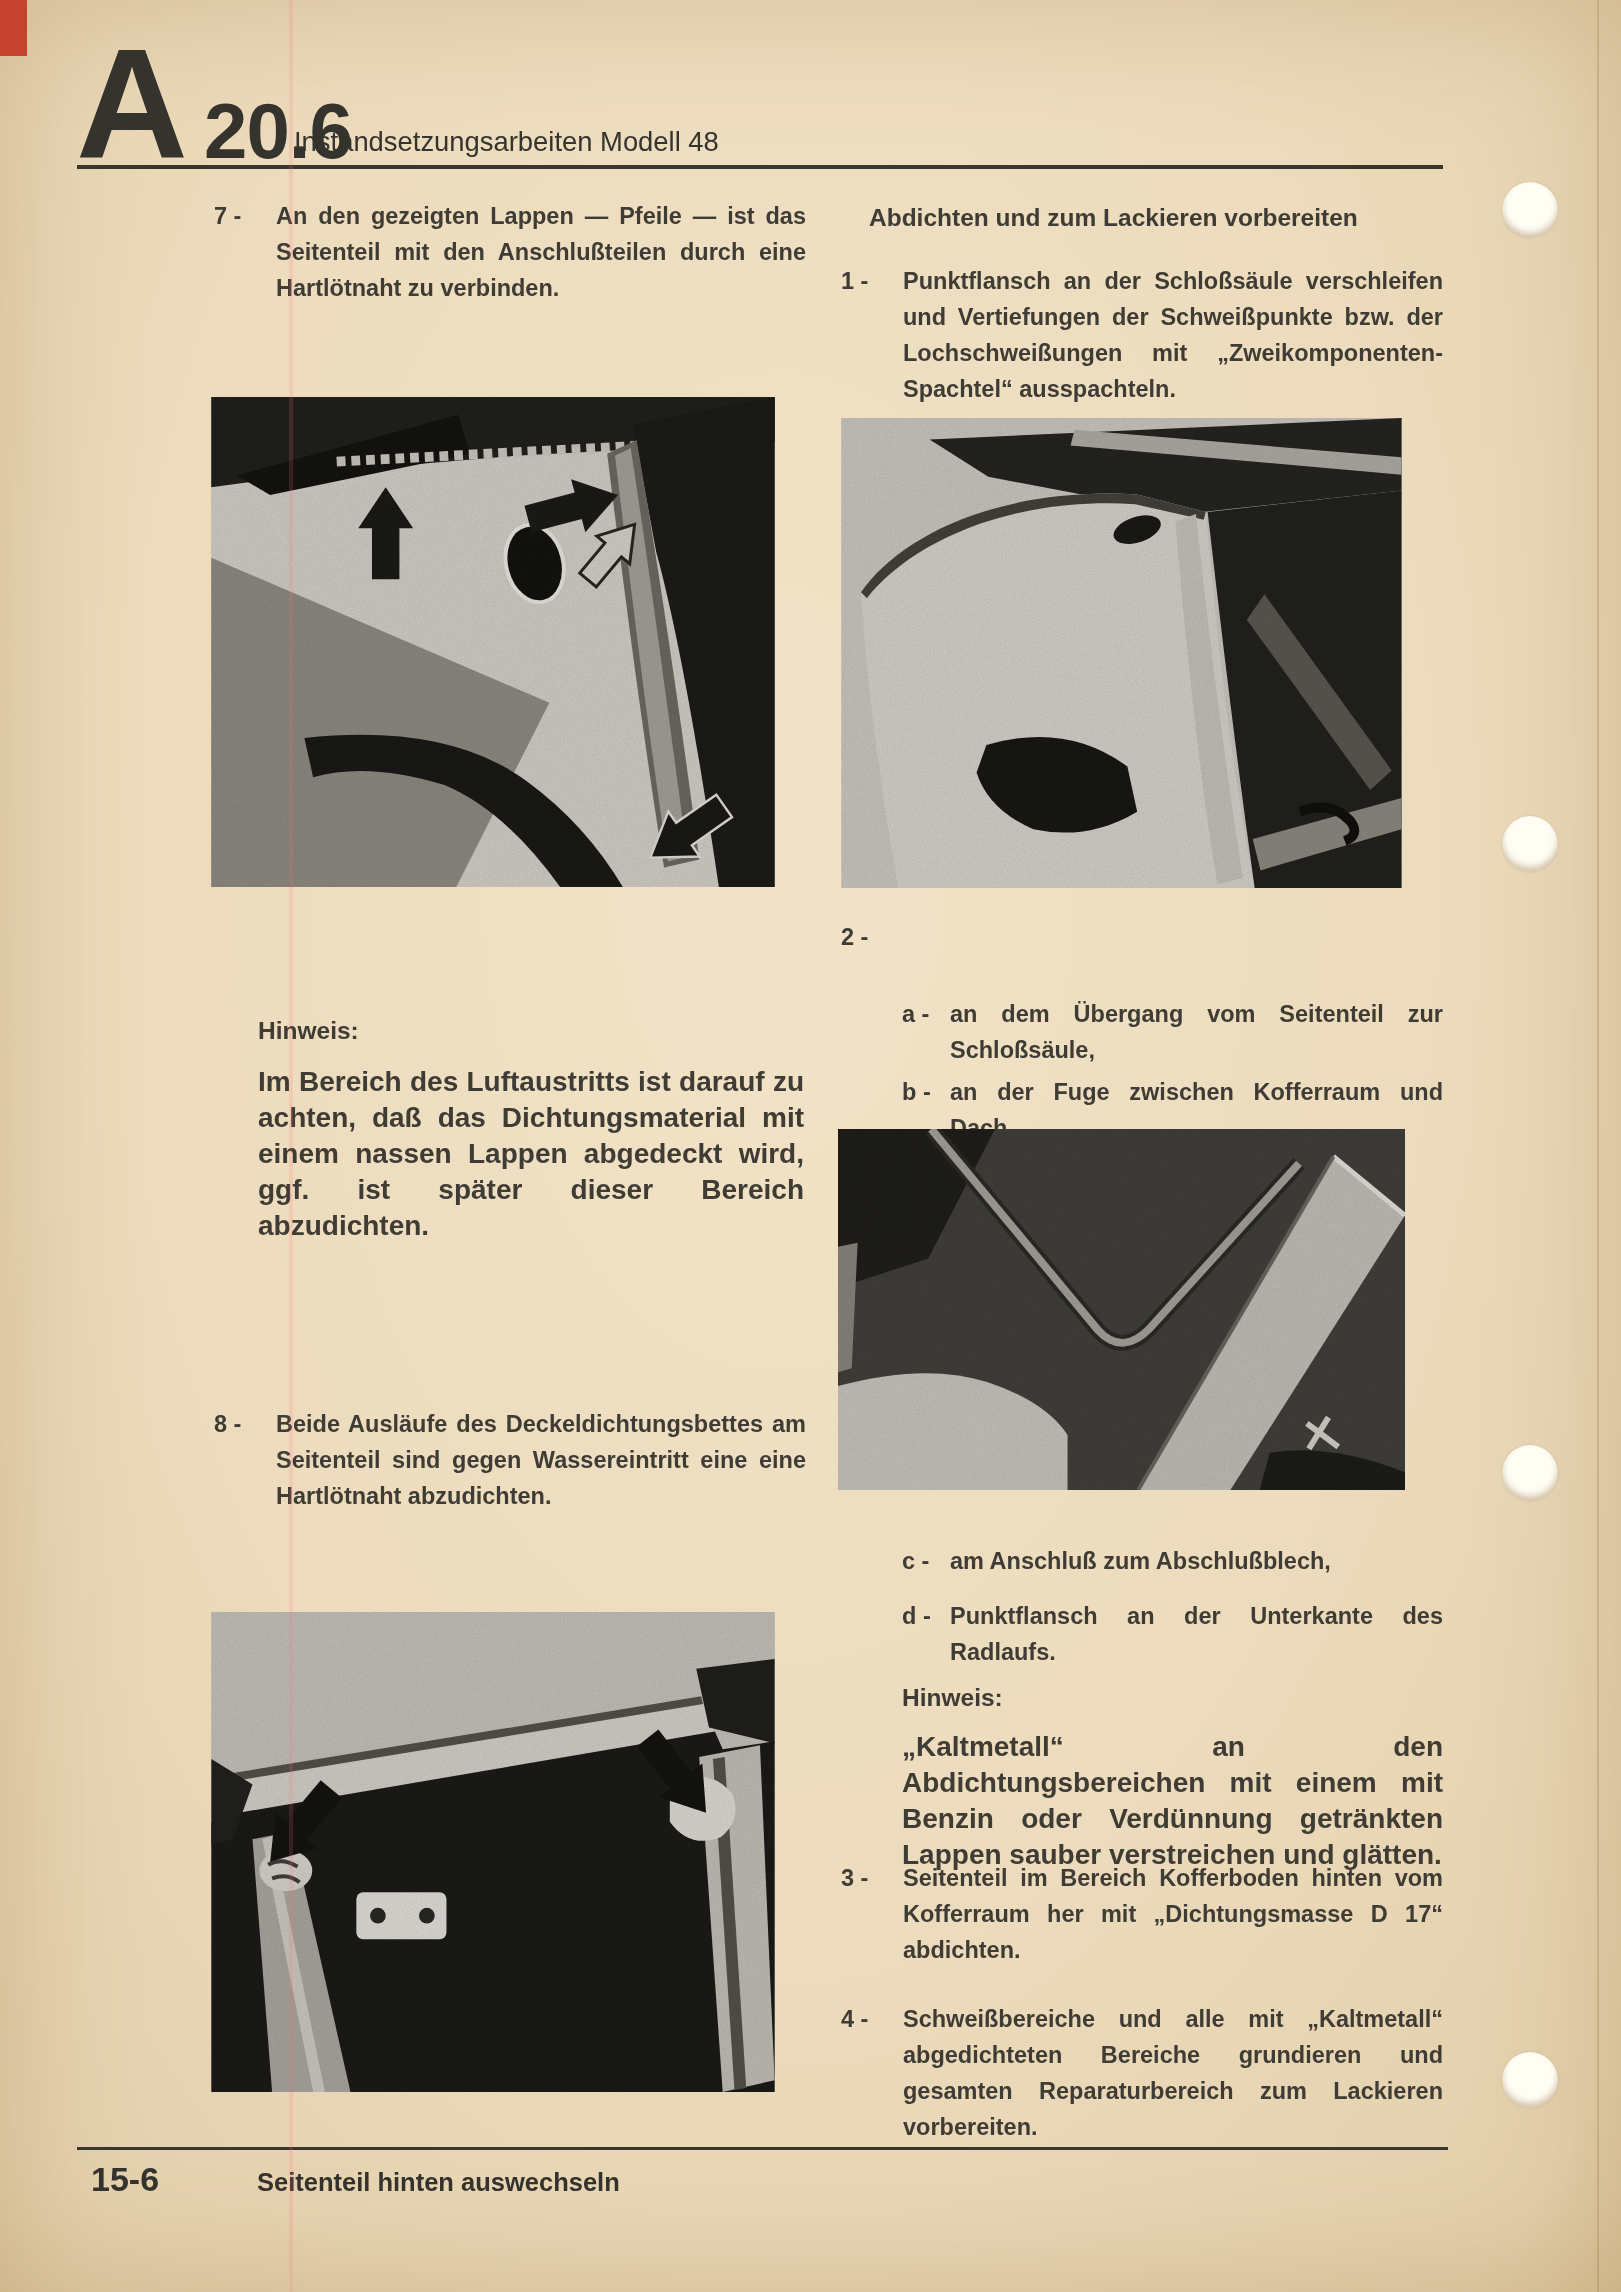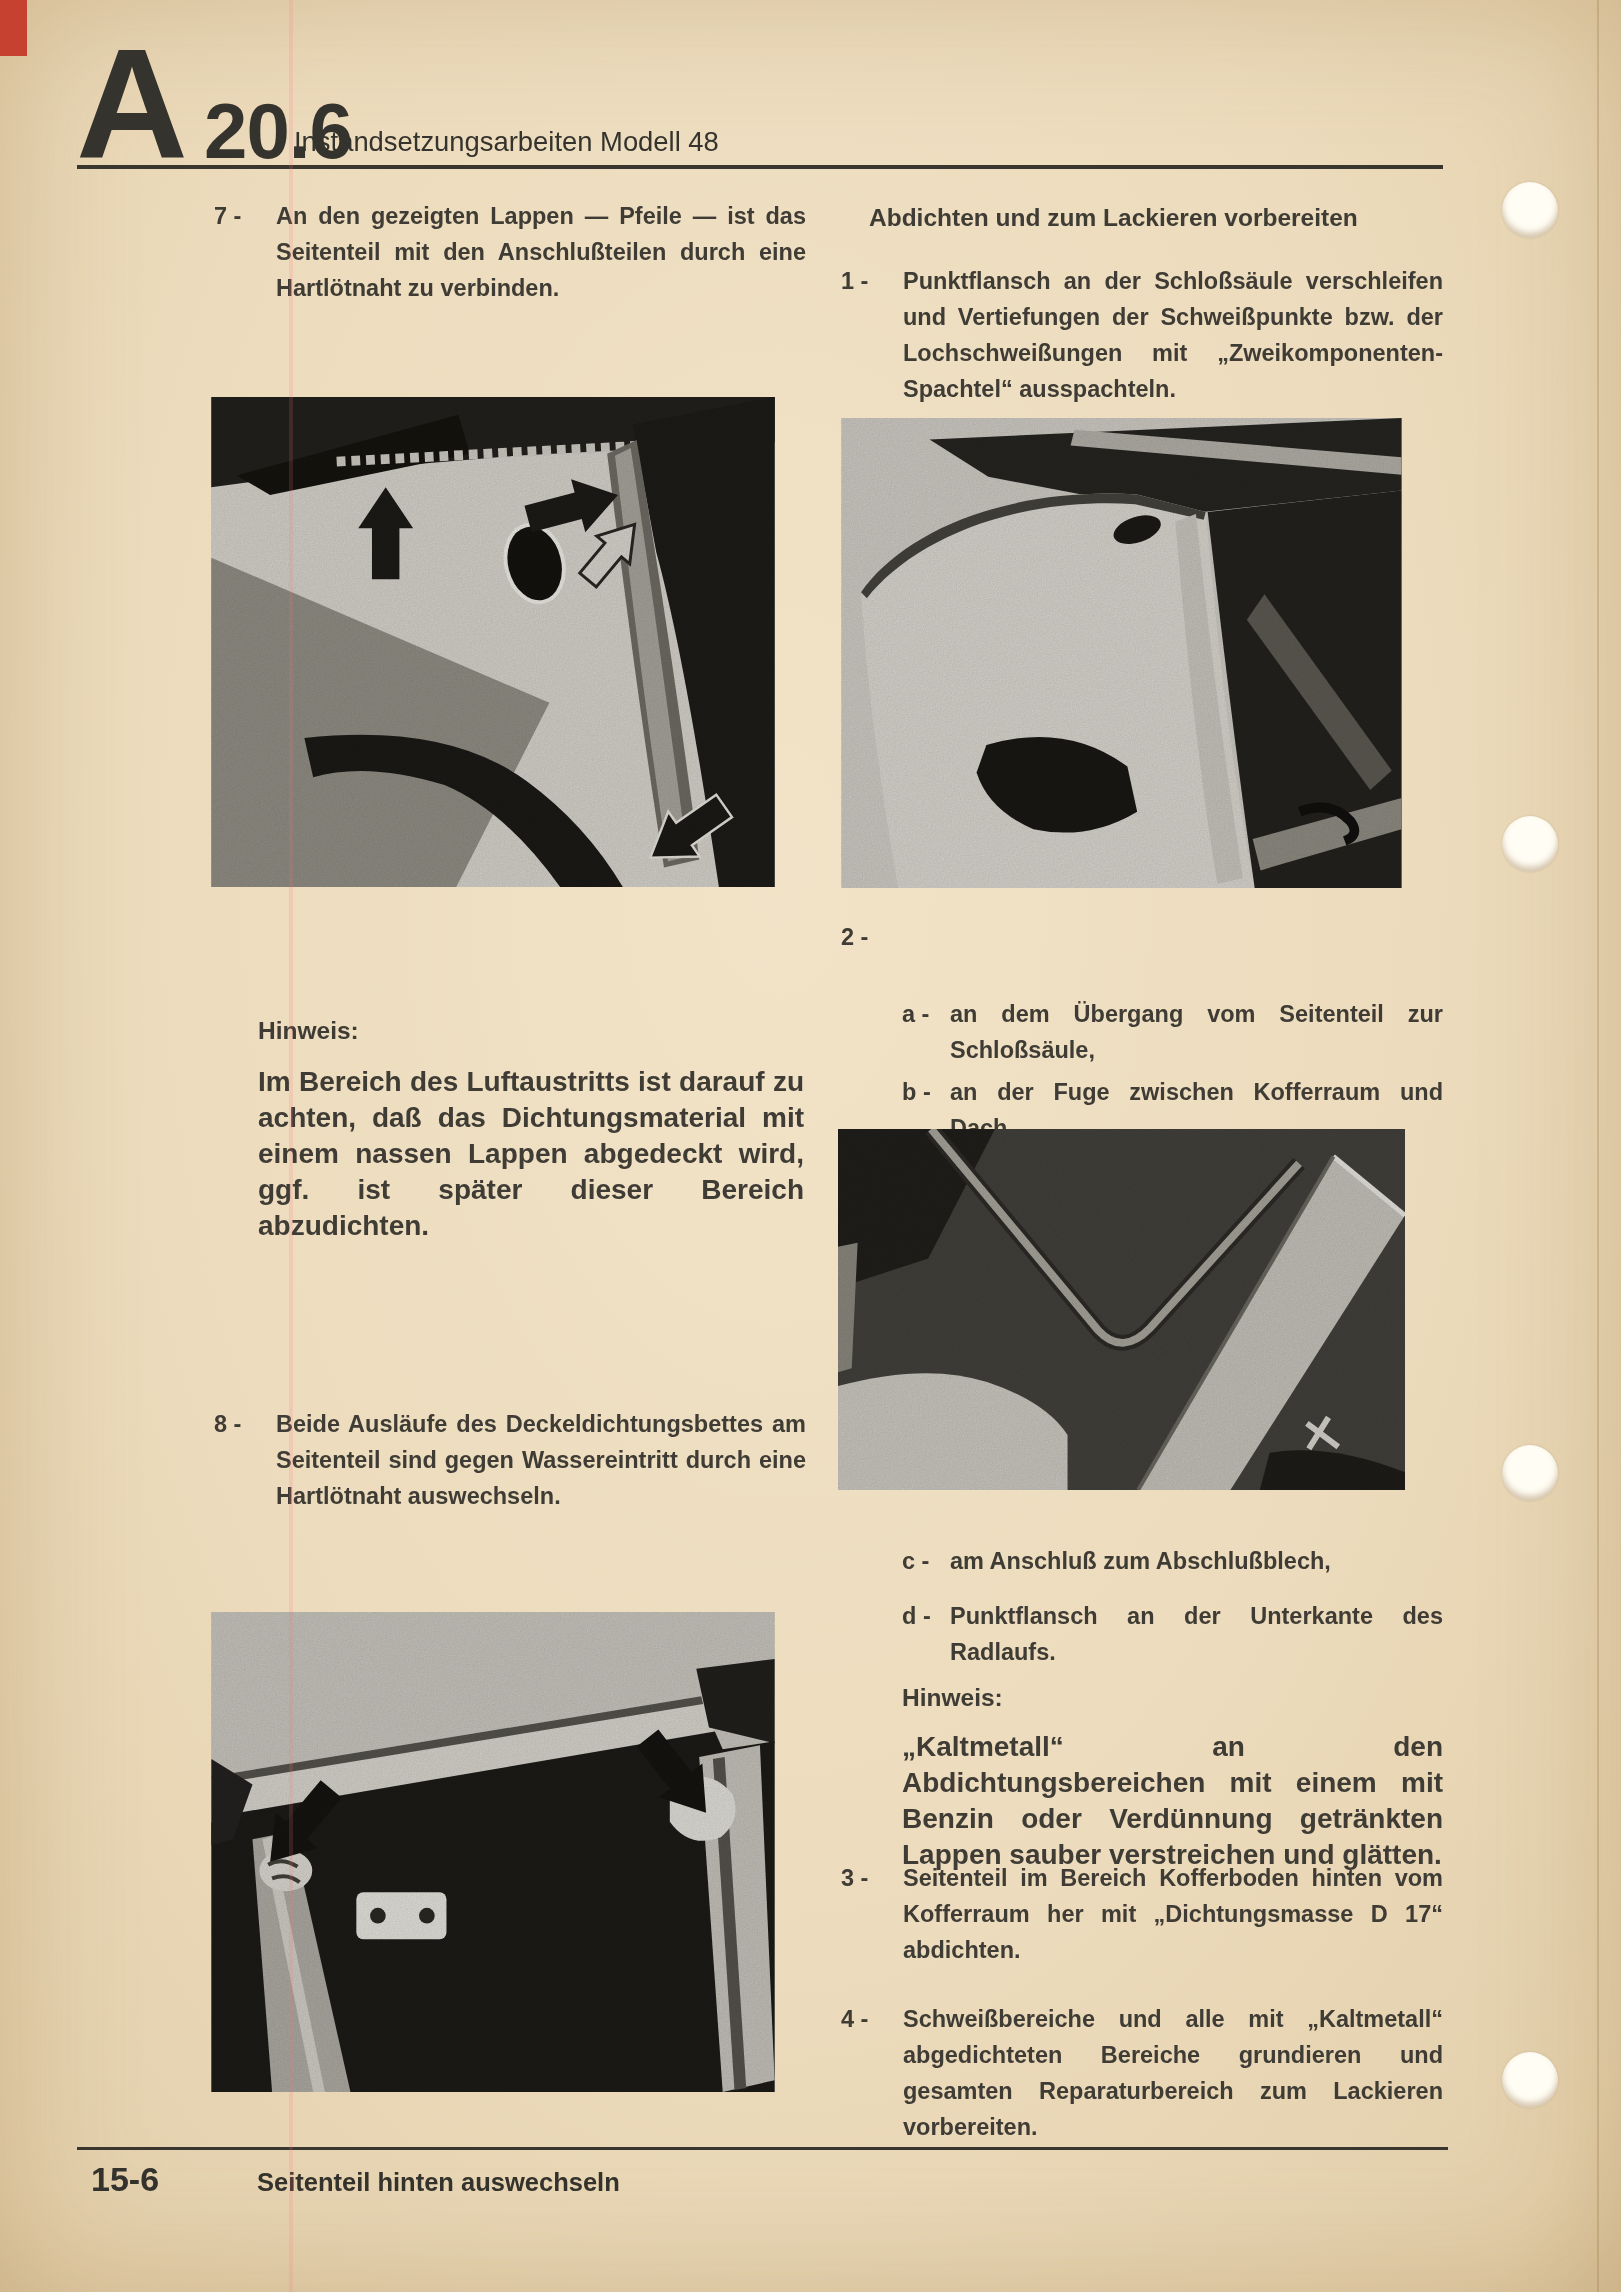--- a/index.html
+++ b/index.html
@@ -86,21 +86,21 @@
       <polygon points="448,470 490,442 490,456 540,456 540,484 490,484 490,498" fill="#1b1a17" stroke="#e6e4dc" stroke-width="2.5" transform="rotate(-35 448 470)"></polygon>
     </g>
     <rect width="575" height="500" filter="url(#grain)" opacity="0.14"></rect>
   </svg>
 
   <div class="abs note-label" style="left:258px;top:1017px;">Hinweis:</div>
   <div class="abs para" style="left:258px;top:1064px;width:546px;">Im Bereich des Luftaustritts ist darauf zu achten, daß das Dichtungsmaterial mit einem nassen Lappen abgedeckt wird, ggf. ist später dieser Bereich abzudichten.</div>
 
   <div class="abs step" style="left:214px;top:1406px;width:592px;">
     <div class="step-num">8 -</div>
-    <div class="step-body">Beide Ausläufe des Deckeldichtungsbettes am Seitenteil sind gegen Wassereintritt durch eine Hartlötnaht auswechseln.</div>
+    <div class="step-body">Beide Ausläufe des Deckeldichtungsbettes am Seitenteil sind gegen Wassereintritt eine eine Hartlötnaht abzudichten.</div>
   </div>
 
   <svg class="photo" style="left:211px;top:1612px;" width="564" height="480" viewBox="0 0 575 490">
     <rect width="575" height="490" fill="#c9c6bf"></rect>
     <path d="M0,168 L500,86 L514,122 L10,208 Z" fill="#d8d5cd"></path>
     <path d="M0,168 L500,86 L502,94 L2,176 Z" fill="#55534c"></path>
     <path d="M10,208 L514,122 L522,140 L575,132 L575,490 L0,490 L0,215 Z" fill="#1c1b18"></path>
     <path d="M495,58 L575,48 L575,134 L508,118 Z" fill="#21201d"></path>
     <path d="M0,150 L42,176 L22,232 L0,238 Z" fill="#232220"></path>
     <path d="M42,232 L82,224 L142,490 L62,490 Z" fill="#aeaba3"></path>

